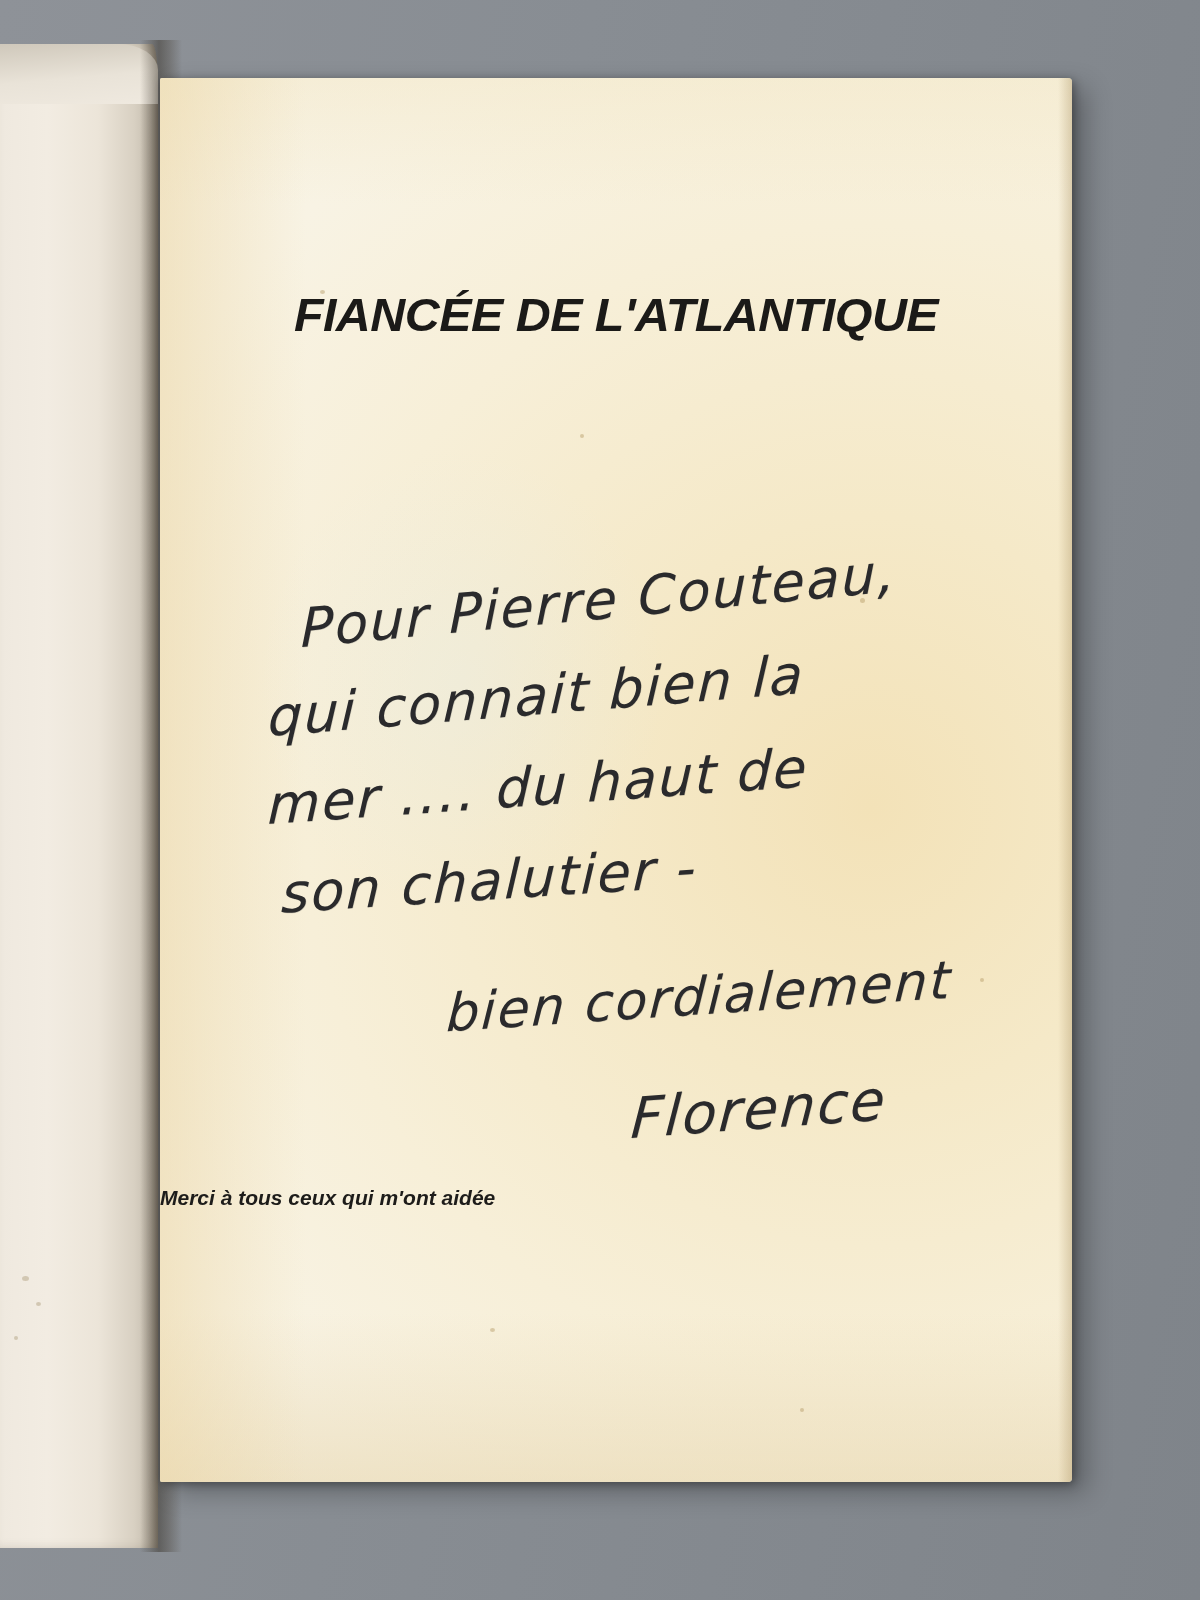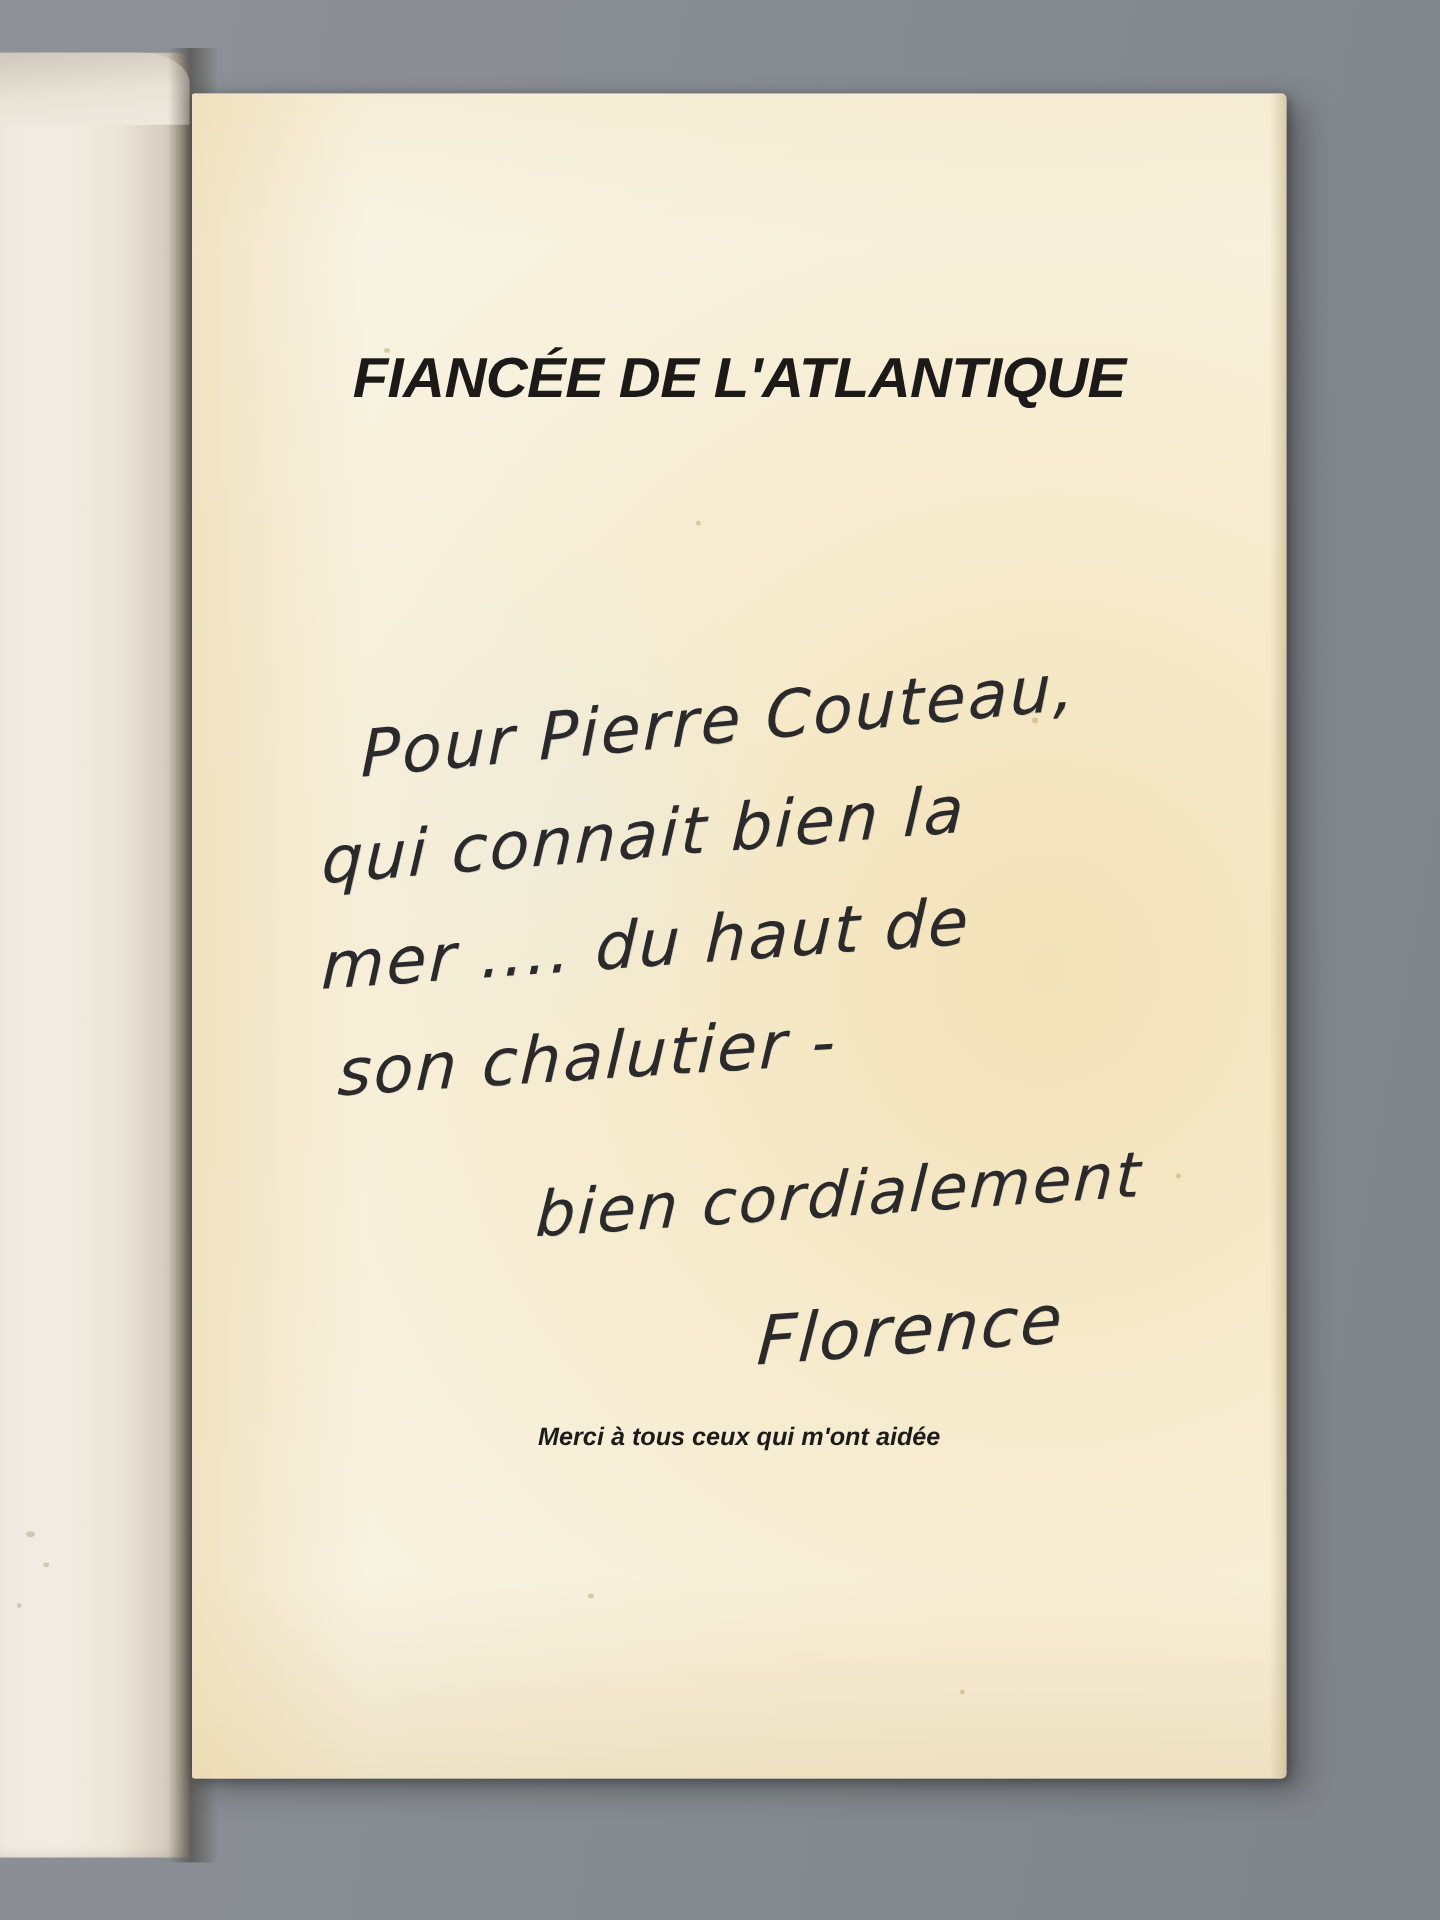--- a/index.html
+++ b/index.html
@@ -140,21 +140,20 @@
   .hw.l3 { margin-left: 0px;   transform: rotate(-1.6deg) skewX(-6deg); font-size: 54px; }
   .hw.l4 { margin-left: 10px;  transform: rotate(-1.2deg) skewX(-6deg); font-size: 54px; }
   .hw.l5 { margin-left: 170px; transform: rotate(-1.4deg) skewX(-7deg); font-size: 52px; margin-top: 34px;}
   .hw.l6 { margin-left: 350px; transform: rotate(-1.8deg) skewX(-8deg); font-size: 56px; margin-top: 22px;}
 
   .credit {
     position: absolute;
     left: 0;
     right: 0;
     top: 1108px;
-    text-align: center;
     font-family: "Liberation Sans", sans-serif;
     font-weight: bold;
     font-style: italic;
     font-size: 21px;
     color: #1d1c1a;
   }
 
   .speck {
     position: absolute;
     background: #b49a63;

